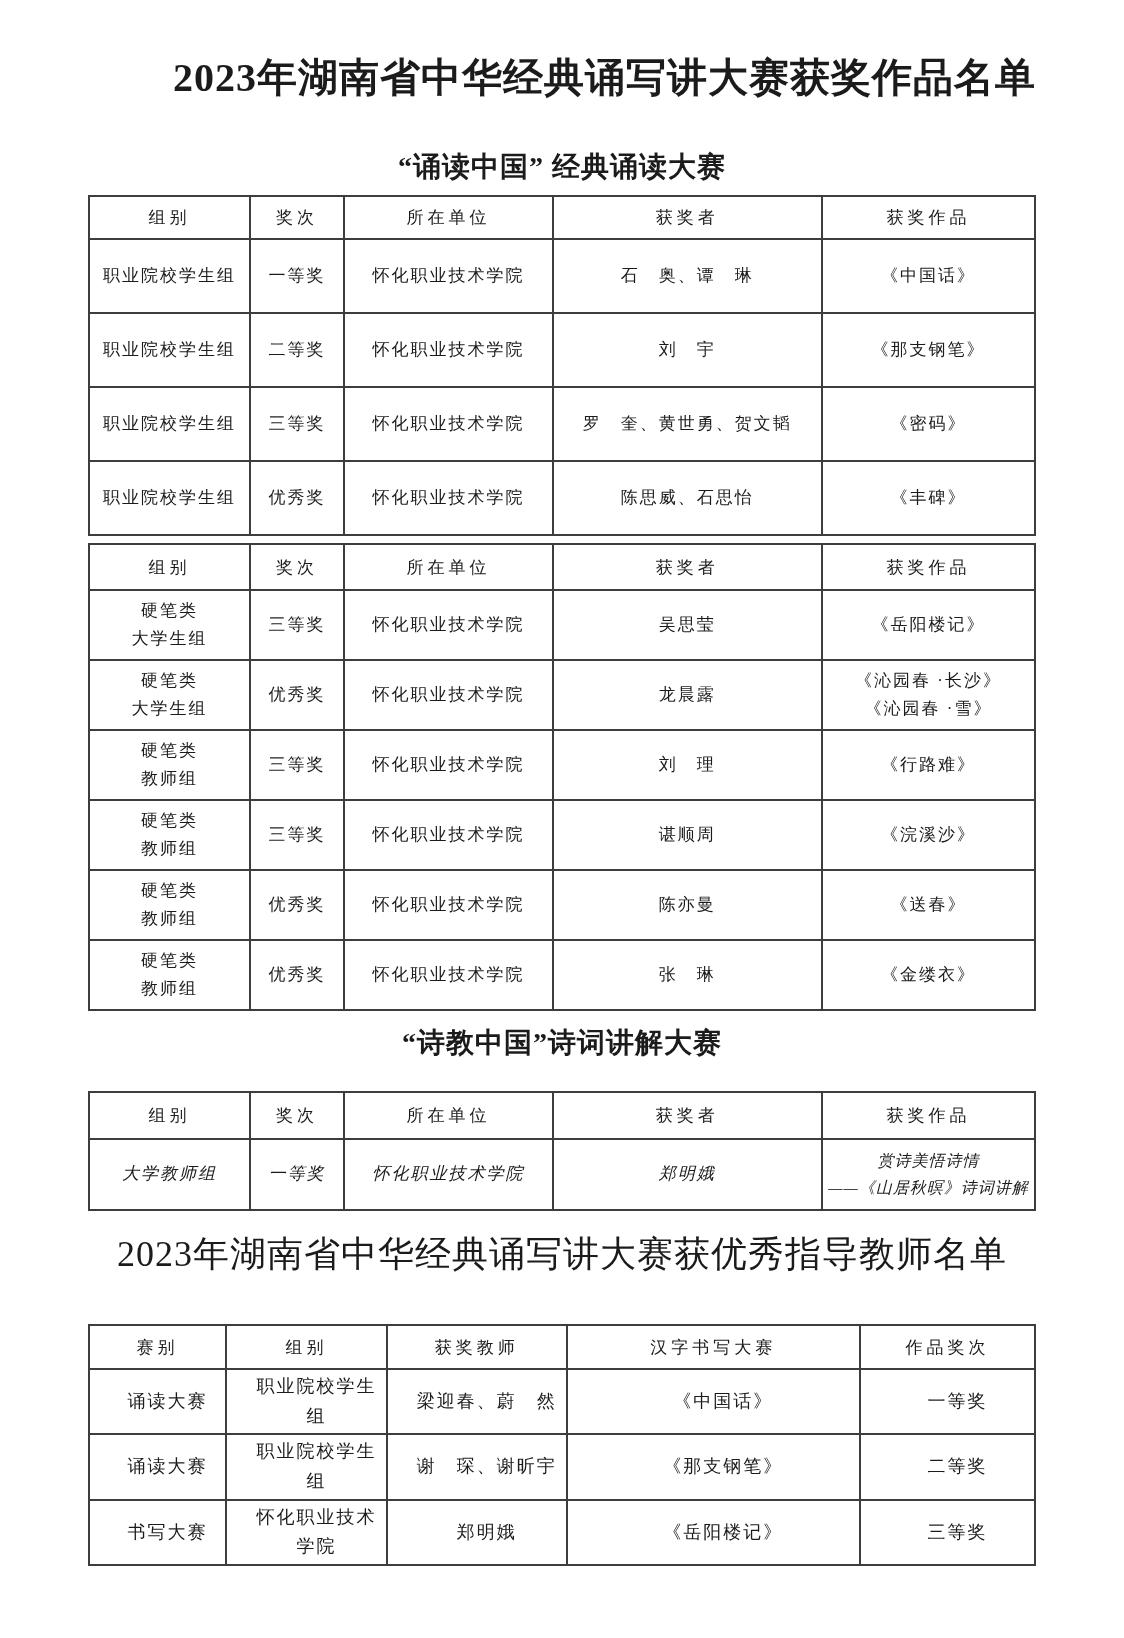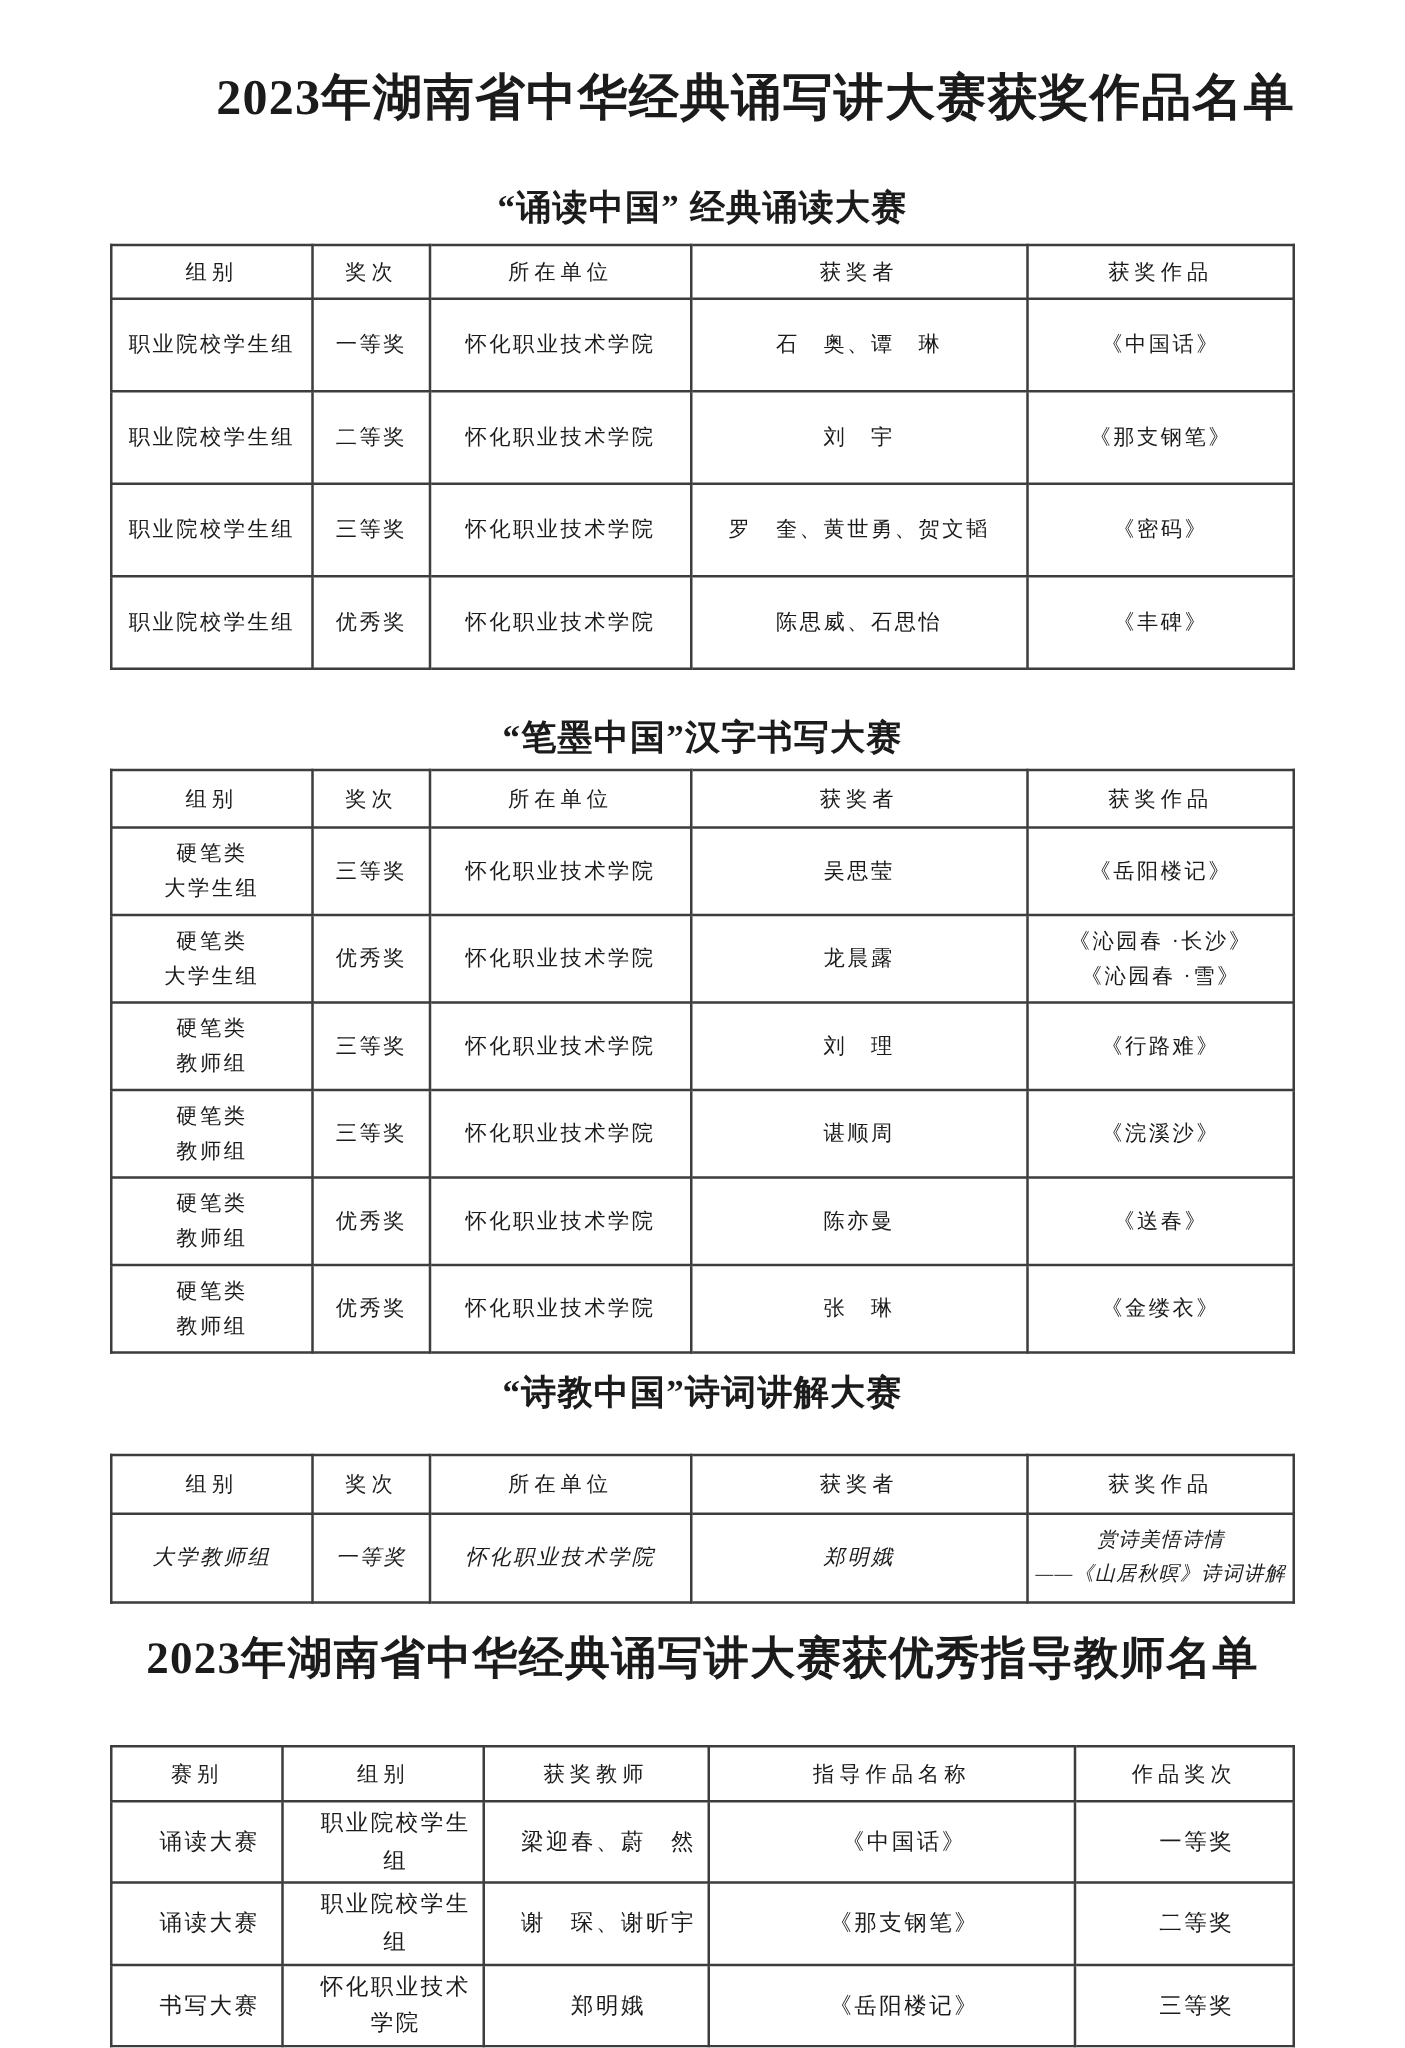--- a/index.html
+++ b/index.html
@@ -35,21 +35,21 @@
     letter-spacing: 1px;
     margin: 0;
   }
   .sec-1 { margin-top: 48px; }
   .sec-2 { margin-top: 38px; }
   .sec-3 { margin-top: 15px; }
   .teachers-title {
     margin: 22px 0 0 0;
     font-size: 36px;
     line-height: 42px;
-    font-weight: bold;
+    font-weight: normal;
     text-align: center;
     letter-spacing: 1px;
     white-space: nowrap;
   }
   table.awards {
     width: 100%;
     border-collapse: collapse;
     table-layout: fixed;
   }
   .t1 { margin-top: 11px; }
@@ -147,21 +147,20 @@
         <tr>
           <td>职业院校学生组</td>
           <td>优秀奖</td>
           <td>怀化职业技术学院</td>
           <td>陈思威、石思怡</td>
           <td>《丰碑》</td>
         </tr>
       </tbody>
   </table>
 
-  <h2 class="section-title sec-2">“笔墨中国”汉字书写大赛</h2>
 
   <table class="awards t2 grid-a">
     <colgroup>
         <col>
         <col>
         <col>
         <col>
         <col>
       </colgroup>
     <thead>
@@ -265,21 +264,21 @@
         <col>
         <col>
         <col>
         <col>
       </colgroup>
     <thead>
       <tr>
           <th>赛别</th>
           <th>组别</th>
           <th>获奖教师</th>
-          <th>指导作品名称</th>
+          <th>汉字书写大赛</th>
           <th>作品奖次</th>
         </tr>
     </thead>
     <tbody>
         <tr>
           <td>诵读大赛</td>
           <td>职业院校学生组</td>
           <td>梁迎春、蔚　然</td>
           <td>《中国话》</td>
           <td>一等奖</td>

